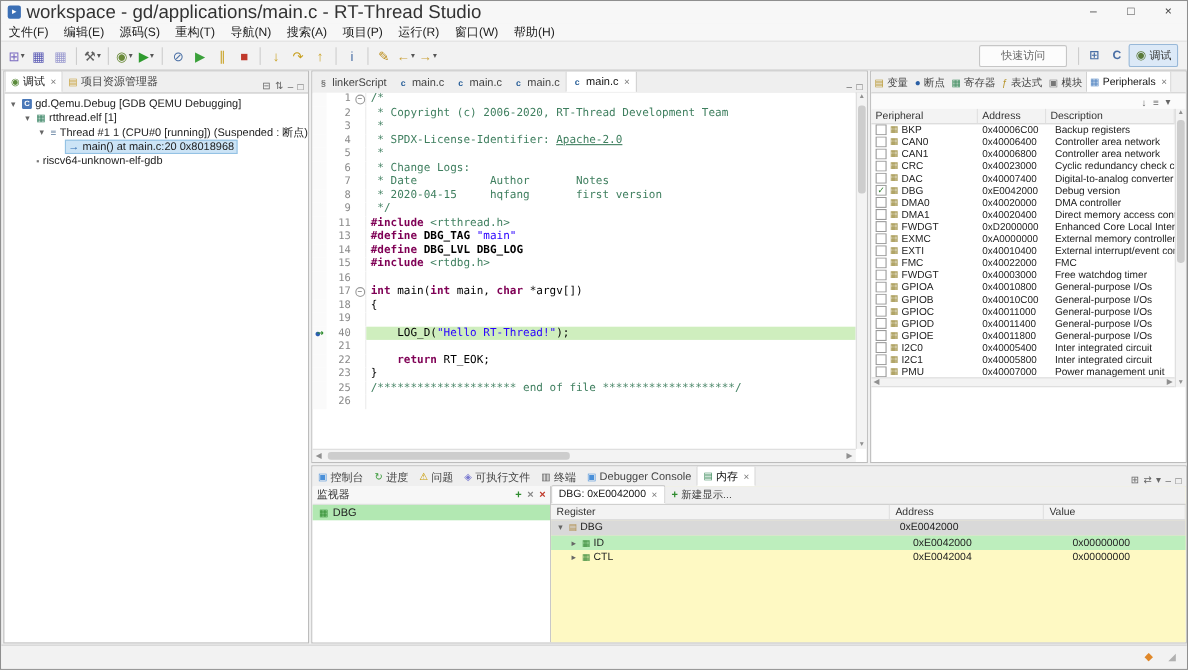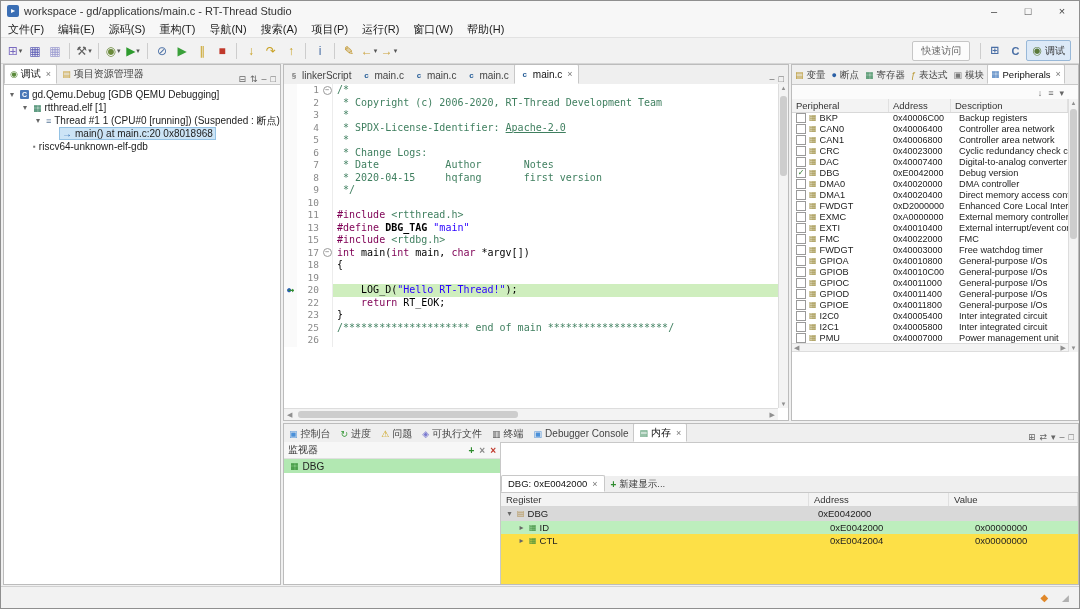--- a/index.html
+++ b/index.html
@@ -2,37 +2,37 @@
 <html><head>
 <meta charset="utf-8">
 <style>
   html,body{margin:0;padding:0;background:#d8d8d8;}
   #window{position:relative;width:1080px;height:609px;background:#f0f0f0;border:1px solid #8f8f8f;
     box-sizing:border-box;overflow:hidden;font-family:"Liberation Sans","DejaVu Sans",sans-serif;color:#222;}
   
   .titlebar{height:20px;display:flex;align-items:center;background:#f7f7f7;}
   .appicon{width:12px;height:12px;margin:0 5px 0 6px;background:#3b6fb5;color:#fff;font-size:8px;
     line-height:12px;text-align:center;border-radius:2px;flex:none;}
-  .wtitle{font-size:11px;color:#333;white-space:nowrap;}
+  .wtitle{font-size:17px;color:#333;white-space:nowrap;}
   .tflex{flex:1;}
   .wctl{width:34px;height:20px;text-align:center;font-size:11px;line-height:20px;color:#444;}
   
   .menubar{height:16px;display:flex;align-items:center;background:#f7f7f7;font-size:11px;color:#222;}
   .menu-item{padding:1px 7px;}
   
   .toolbar{height:25px;display:flex;align-items:center;background:#f2f2f2;border-top:1px solid #e2e2e2;
     border-bottom:1px solid #d6d6d6;padding:0 4px;}
   .tbl{display:flex;align-items:center;}
   .tb-btn{height:20px;min-width:18px;display:inline-flex;align-items:center;justify-content:center;
     margin:0 1px;border-radius:2px;}
   .tb-glyph{font-size:12px;line-height:20px;}
   .tb-dd{font-size:7px;color:#555;margin-left:1px;}
   .tb-sep{width:1px;height:16px;background:#cdcdcd;margin:0 4px;flex:none;}
   .tb-flex{flex:1;}
-  .qa{border:1px solid #c6c6c6;background:#fcfcfc;color:#666;font-size:10px;padding:2px 8px;border-radius:2px;margin-right:6px;}
+  .qa{border:1px solid #c6c6c6;background:#fcfcfc;color:#666;font-size:10px;padding:2px 19px;border-radius:2px;margin-right:6px;}
   .persp{display:flex;align-items:center;gap:2px;margin-right:4px;}
   .persp-btn{display:inline-flex;align-items:center;gap:3px;height:19px;padding:0 5px;font-size:10px;border-radius:2px;color:#333;}
   .persp-btn.active{background:#dce9f7;border:1px solid #98b8d8;}
   .persp-glyph{font-size:11px;font-weight:bold;}
   
   .panel{position:absolute;background:#fff;border:1px solid #bcbcbc;box-sizing:border-box;overflow:hidden;}
   #left-panel{left:2px;top:63px;width:278px;bottom:23px;}
   #center-panel{left:282px;top:63px;width:506px;height:357px;}
   #right-panel{left:790px;top:63px;width:288px;height:357px;}
   #bottom-panel{left:282px;top:422px;width:796px;bottom:23px;}
@@ -67,21 +67,21 @@
   .anno{width:13px;flex:none;background:#fafafa;display:flex;align-items:center;justify-content:center;}
   .bp{color:#2d5fb5;font-size:7px;margin-right:-3px;}
   .ip{color:#2e8b2e;font-size:10px;font-weight:bold;}
   .lnum{width:22px;flex:none;text-align:right;color:#8a8a8a;padding-right:3px;font-size:9.5px;background:#fff;}
   .fold{width:10px;flex:none;background:#fff;border-right:1px solid #ececec;display:flex;align-items:center;justify-content:center;}
   .foldm{width:7px;height:7px;border:1px solid #9a9a9a;border-radius:50%;font-size:7px;line-height:6px;text-align:center;color:#666;background:#fff;}
   .ctext{flex:1;padding-left:4px;overflow:hidden;}
   .curline .ctext{background:#cfeebe;}
   .tk-cm{color:#3f7f5f;}
   .tk-cml{color:#3f7f5f;text-decoration:underline;}
-  .tk-kw{color:#7f0055;font-weight:normal;}
+  .tk-kw{color:#7f0055;font-weight:bold;}
   .tk-str{color:#2a00ff;}
   .tk-hd{color:#3f7f5f;}
   .tk-pl{color:#000;}
   .tk-plb{color:#000;font-weight:bold;}
   .vscroll{position:absolute;top:19px;right:0;bottom:12px;width:10px;background:#f3f3f3;border-left:1px solid #ddd;box-sizing:border-box;}
   .vthumb{position:absolute;left:1px;right:1px;top:12px;height:80px;background:#cdcdcd;border-radius:3px;}
   .sarrow{position:absolute;width:100%;text-align:center;font-size:6px;color:#909090;}
   .hscroll{position:absolute;left:0;right:10px;bottom:0;height:12px;background:#f3f3f3;border-top:1px solid #ddd;box-sizing:border-box;}
   .hthumb{position:absolute;top:2px;height:7px;left:14px;width:220px;background:#cdcdcd;border-radius:3px;}
   .harrow{position:absolute;top:0;font-size:7px;color:#909090;line-height:11px;}
@@ -103,21 +103,21 @@
   .p-vscroll{position:absolute;right:0;top:34px;height:253px;width:10px;background:#f3f3f3;border-left:1px solid #ddd;box-sizing:border-box;}
   .p-vthumb{position:absolute;left:1px;right:1px;top:10px;height:130px;background:#cdcdcd;border-radius:3px;}
   
   #monitors-pane{position:absolute;left:0;top:18px;width:216px;bottom:0;border-right:1px solid #c8c8c8;background:#fff;}
   .mon-header{height:16px;display:flex;align-items:center;background:#f7f7f7;border-bottom:1px solid #e0e0e0;
     font-size:10px;color:#333;padding:0 4px;}
   .mon-tools{margin-left:auto;display:flex;gap:5px;font-size:10px;font-weight:bold;}
   .mon-row{height:14px;display:flex;align-items:center;font-size:10px;padding-left:6px;gap:4px;}
   .mon-row.selected{background:#b2e8b2;}
   .mon-icon{color:#2e8b2e;font-size:9px;}
-  #render-pane{position:absolute;left:217px;right:0;top:18px;bottom:0;background:#fde047;margin-top:34px;}
+  #render-pane{position:absolute;left:217px;right:0;top:18px;bottom:0;background:#fef9c3;}
   .rtabs{height:16px;display:flex;align-items:flex-end;background:#efefef;border-bottom:1px solid #c8c8c8;font-size:9.5px;color:#444;}
   .rtab{display:inline-flex;align-items:center;height:15px;padding:0 6px;gap:3px;}
   .rtab.active{background:#fff;border:1px solid #c8c8c8;border-bottom:1px solid #fff;border-radius:2px 2px 0 0;color:#111;}
   .plus{color:#2e8b2e;font-weight:bold;font-size:10px;}
   .mtable-header{height:13px;display:flex;background:#f3f3f3;border-bottom:1px solid #d8d8d8;font-size:9.5px;color:#333;}
   .mh-cell{border-right:1px solid #e0e0e0;padding-left:5px;box-sizing:border-box;height:13px;line-height:13px;}
   .mrow{height:13.5px;display:flex;align-items:center;font-size:9.5px;color:#222;}
   .mrow.group{background:#d9d9d9;}
   .mrow.green{background:#bdeebd;}
   .m-name{width:308px;flex:none;display:flex;align-items:center;overflow:hidden;}
@@ -334,31 +334,33 @@
     <div id="editor-body">
         <div class="eline"><span class="anno"></span><span class="lnum">1</span><span class="fold"><span class="foldm">−</span></span><span class="ctext"><span class="tk-cm">/*</span></span></div>
         <div class="eline"><span class="anno"></span><span class="lnum">2</span><span class="fold"></span><span class="ctext"><span class="tk-cm"> * Copyright (c) 2006-2020, RT-Thread Development Team</span></span></div>
         <div class="eline"><span class="anno"></span><span class="lnum">3</span><span class="fold"></span><span class="ctext"><span class="tk-cm"> *</span></span></div>
         <div class="eline"><span class="anno"></span><span class="lnum">4</span><span class="fold"></span><span class="ctext"><span class="tk-cm"> * SPDX-License-Identifier: </span><span class="tk-cml">Apache-2.0</span></span></div>
         <div class="eline"><span class="anno"></span><span class="lnum">5</span><span class="fold"></span><span class="ctext"><span class="tk-cm"> *</span></span></div>
         <div class="eline"><span class="anno"></span><span class="lnum">6</span><span class="fold"></span><span class="ctext"><span class="tk-cm"> * Change Logs:</span></span></div>
         <div class="eline"><span class="anno"></span><span class="lnum">7</span><span class="fold"></span><span class="ctext"><span class="tk-cm"> * Date           Author       Notes</span></span></div>
         <div class="eline"><span class="anno"></span><span class="lnum">8</span><span class="fold"></span><span class="ctext"><span class="tk-cm"> * 2020-04-15     hqfang       first version</span></span></div>
         <div class="eline"><span class="anno"></span><span class="lnum">9</span><span class="fold"></span><span class="ctext"><span class="tk-cm"> */</span></span></div>
-        <div class="eline"><span class="anno"></span><span class="lnum">10</span><span class="fold"></span><span class="ctext"></span></div>
         <div class="eline"><span class="anno"></span><span class="lnum">11</span><span class="fold"></span><span class="ctext"><span class="tk-kw">#include</span><span class="tk-pl"> </span><span class="tk-hd">&lt;rtthread.h&gt;</span></span></div>
         <div class="eline"><span class="anno"></span><span class="lnum">13</span><span class="fold"></span><span class="ctext"><span class="tk-kw">#define</span><span class="tk-plb"> DBG_TAG </span><span class="tk-str">"main"</span></span></div>
+        <div class="eline"><span class="anno"></span><span class="lnum">14</span><span class="fold"></span><span class="ctext"><span class="tk-kw">#define</span><span class="tk-plb"> DBG_LVL DBG_LOG</span></span></div>
         <div class="eline"><span class="anno"></span><span class="lnum">15</span><span class="fold"></span><span class="ctext"><span class="tk-kw">#include</span><span class="tk-pl"> </span><span class="tk-hd">&lt;rtdbg.h&gt;</span></span></div>
+        <div class="eline"><span class="anno"></span><span class="lnum">16</span><span class="fold"></span><span class="ctext"></span></div>
         <div class="eline"><span class="anno"></span><span class="lnum">17</span><span class="fold"><span class="foldm">−</span></span><span class="ctext"><span class="tk-kw">int</span><span class="tk-pl"> main(</span><span class="tk-kw">int</span><span class="tk-pl"> main, </span><span class="tk-kw">char</span><span class="tk-pl"> *argv[])</span></span></div>
         <div class="eline"><span class="anno"></span><span class="lnum">18</span><span class="fold"></span><span class="ctext"><span class="tk-pl">{</span></span></div>
         <div class="eline"><span class="anno"></span><span class="lnum">19</span><span class="fold"></span><span class="ctext"></span></div>
-        <div class="eline curline"><span class="anno"><span class="bp">●</span><span class="ip">→</span></span><span class="lnum">20</span><span class="fold"></span><span class="ctext"><span class="tk-pl">    LOG_D(</span><span class="tk-str">"Hello RT-Thread!"</span><span class="tk-pl">);</span></span></div>
+        <div class="eline curline"><span class="anno"><span class="bp">●</span><span class="ip">→</span></span><span class="lnum">40</span><span class="fold"></span><span class="ctext"><span class="tk-pl">    LOG_D(</span><span class="tk-str">"Hello RT-Thread!"</span><span class="tk-pl">);</span></span></div>
+        <div class="eline"><span class="anno"></span><span class="lnum">21</span><span class="fold"></span><span class="ctext"></span></div>
         <div class="eline"><span class="anno"></span><span class="lnum">22</span><span class="fold"></span><span class="ctext"><span class="tk-pl">    </span><span class="tk-kw">return</span><span class="tk-pl"> RT_EOK;</span></span></div>
         <div class="eline"><span class="anno"></span><span class="lnum">23</span><span class="fold"></span><span class="ctext"><span class="tk-pl">}</span></span></div>
-        <div class="eline"><span class="anno"></span><span class="lnum">25</span><span class="fold"></span><span class="ctext"><span class="tk-cm">/********************* end of main ********************/</span></span></div>
+        <div class="eline"><span class="anno"></span><span class="lnum">25</span><span class="fold"></span><span class="ctext"><span class="tk-cm">/********************* end of file ********************/</span></span></div>
         <div class="eline"><span class="anno"></span><span class="lnum">26</span><span class="fold"></span><span class="ctext"></span></div>
       </div>
     <div class="vscroll">
       <span class="sarrow" style="top:1px;">▲</span>
       <div class="vthumb"></div>
       <span class="sarrow" style="bottom:1px;">▼</span>
     </div>
     <div class="hscroll">
       <span class="harrow" style="left:3px;">◀</span>
       <div class="hthumb"></div>

